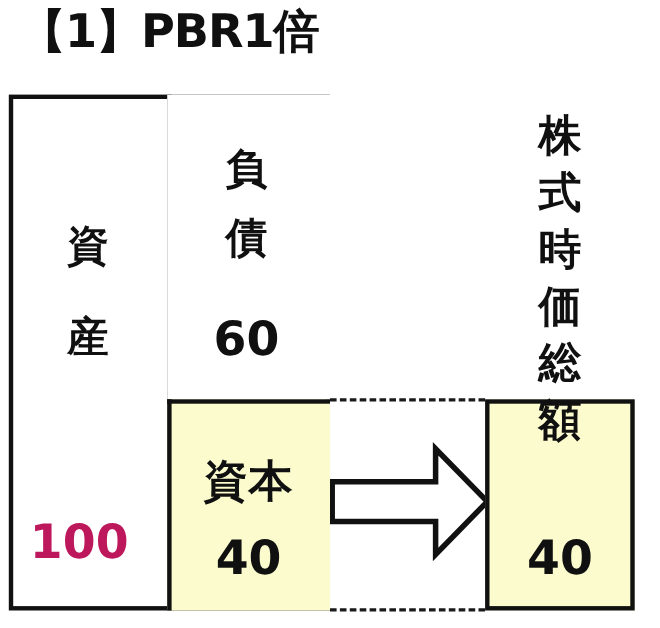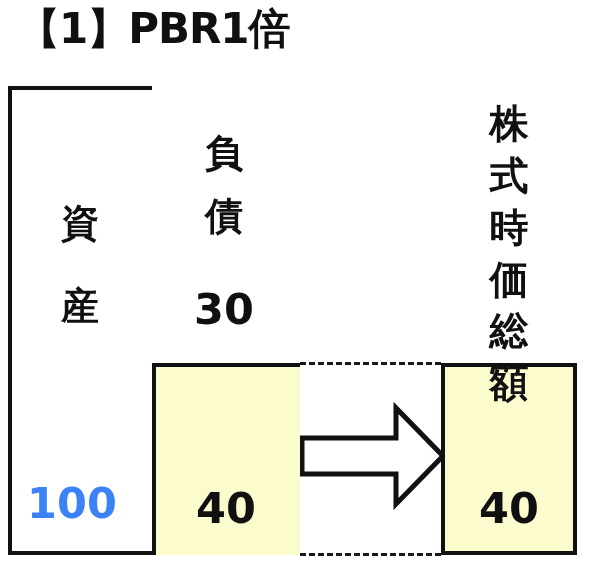--- a/index.html
+++ b/index.html
@@ -98,25 +98,25 @@
     left: 8px;
     width: 144px;
     top: 182px;
     letter-spacing: 0;
     line-height: 2.18;
   }
   .assets-value {
     position: absolute;
     left: 8px;
     width: 128px;
-    top: 482px;
-    text-align: center;
-    font-size: 43px;
-    font-weight: 700;
-    color: #3b82f6;
+    top: 472px;
+    text-align: center;
+    font-size: 43px;
+    font-weight: 700;
+    color: #be185d;
     line-height: 1;
   }
 
   .liab-label {
     left: 152px;
     width: 144px;
     top: 122px;
     line-height: 1.65;
   }
   .liab-value {
@@ -230,22 +230,23 @@
   <div class="assets-col"></div>
   <div class="liab-cell"></div>
   <div class="equity-cell"></div>
 
   <div class="vlabel assets-label">資
 産</div>
   <div class="assets-value">100</div>
 
   <div class="vlabel liab-label">負
 債</div>
-  <div class="liab-value">30</div>
-
+  <div class="liab-value">60</div>
+
+  <div class="equity-label">資本</div>
   <div class="equity-value">40</div>
 
   <div class="dotline dotline-top"></div>
   <div class="dotline dotline-bottom"></div>
 
   <div class="arrow-wrap">
     <svg width="146" height="112" viewBox="0 0 146 112" xmlns="http://www.w3.org/2000/svg">
       <polygon points="2,38 96,38 96,8 143,56 96,104 96,74 2,74" fill="#ffffff" stroke="#111111" stroke-width="5" stroke-linejoin="miter"></polygon>
     </svg>
   </div>

